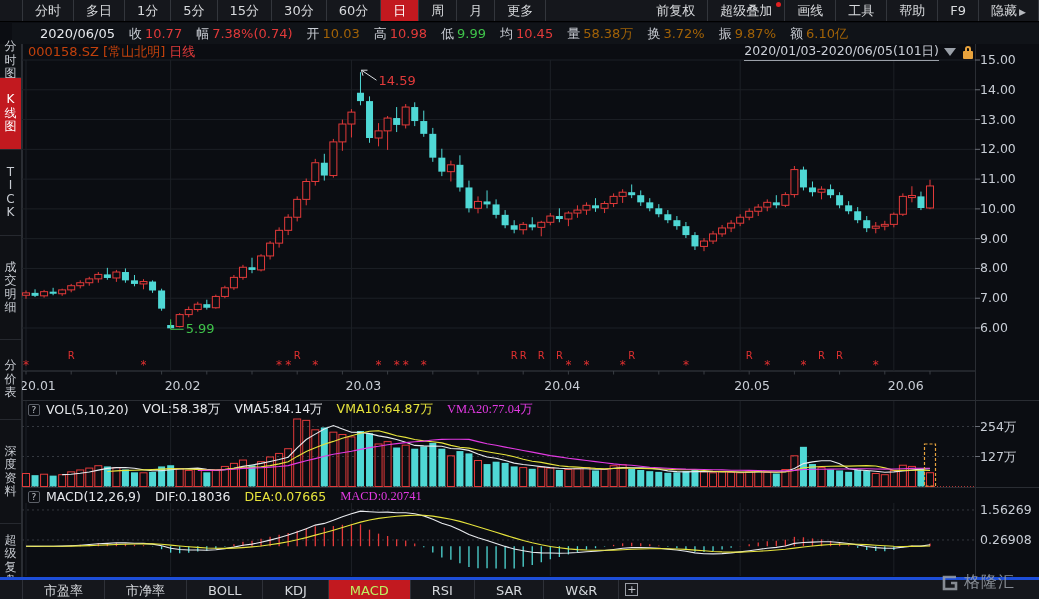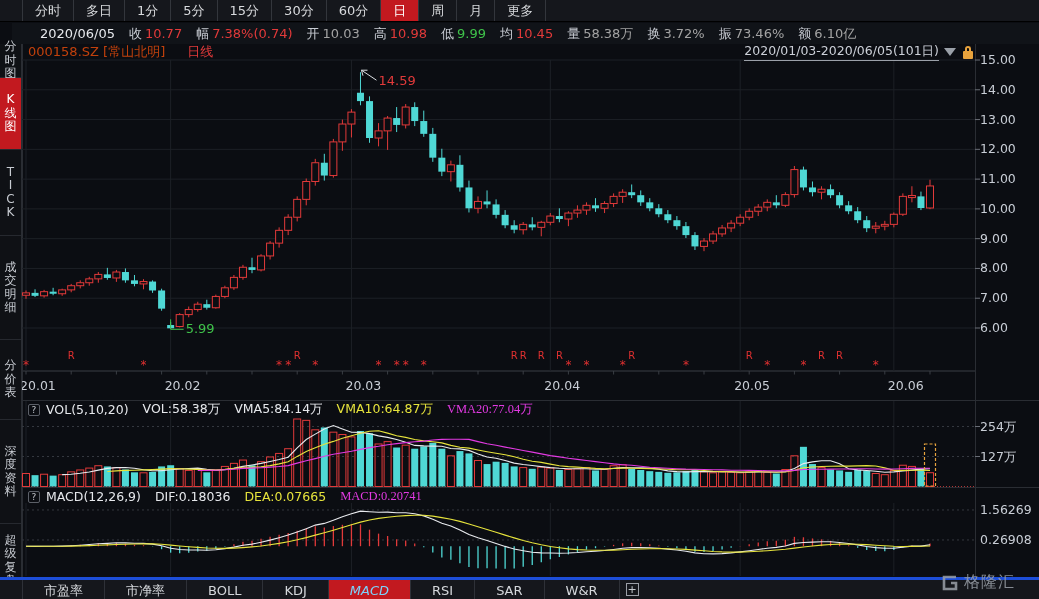--- a/index.html
+++ b/index.html
@@ -16,32 +16,32 @@
   .menu-item.active { background:#c2191f; color:#fff; }
   .menu-item .dot { position:absolute; top:2px; right:3px; width:5px; height:5px;
     border-radius:50%; background:#e02020; }
   .menu-item .arr { font-size:9px; color:#b8bbc0; margin-left:2px; }
   
   #info-bar { position:absolute; left:12px; top:23px; width:1039px; height:21px;
     background:#101318; display:flex; align-items:center; font-size:13px; }
   #info-date { color:#e6e8ec; margin-left:28px; margin-right:14px; }
   .ifield { margin-right:14px; white-space:nowrap; }
   .ifield .lb { color:#c9cdd4; margin-right:3px; }
-  .v-up { color:#e23a3a;text-align:right; } .v-green { color:#3fc24a; } .v-white { color:#a3a3a3; }
+  .v-up { color:#e23a3a;text-align:right; } .v-green { color:#3fc24a; } .v-white { color:#a16207; }
   
   #sidebar { position:absolute; left:0; top:44px; width:22px; height:555px;
     background:#0f1115; border-right:1px solid #2a2d33; display:flex; flex-direction:column; }
   .side-item { display:flex; flex-direction:column; align-items:center; justify-content:center;
     color:#c8ccd2; font-size:12px; line-height:13.5px; border-bottom:1px solid #26292f; cursor:default; }
   .side-item.active { background:#c2191f; color:#fff; }
   
   #title-row { position:absolute; left:22px; top:44px; width:1017px; height:16px;
     display:flex; align-items:center; font-size:13px; }
   #symbol-name { color:#c2410c; margin-left:6px; }
-  #period-label { color:#e23a3a; margin-left:22px; }
+  #period-label { color:#e23a3a; margin-left:4px; }
   #range-wrap { margin-left:auto; display:flex; align-items:center; margin-right:66px; }
   #date-range { color:#ccd0d8; font-size:12.5px; border-bottom:1px solid #9ba0a8; cursor:pointer; }
   #range-caret { width:0; height:0; border-left:6px solid transparent; border-right:6px solid transparent;
     border-top:8px solid #9aa0a8; margin-left:5px; cursor:pointer; }
   #lock-icon { position:relative; width:11px; height:13px; margin-left:6px; cursor:pointer; }
   #lock-icon .shackle { position:absolute; left:3px; top:0; width:6px; height:6px;
     border:2px solid #e8a33d; border-bottom:none; border-radius:4px 4px 0 0; }
   #lock-icon .bodyp { position:absolute; left:1px; top:5px; width:10px; height:8px;
     background:#e8a33d; border-radius:1px; }
   
@@ -50,21 +50,21 @@
   .help-box { width:12px; height:12px; border:1px solid #5c6068; color:#c0c4ca; font-size:9px;
     line-height:10px; text-align:center; border-radius:2px; margin:0 6px 0 6px; cursor:pointer; }
   .ph-seg { margin-right:14px; white-space:nowrap; }
   .c-white { color:#e6e8ec; } .c-yellow { color:#e6e33c; } .c-magenta { color:#e23ae2;font-family:Liberation Serif, serif; }
   
   #tab-bar { position:absolute; left:0; top:577px; width:1039px; height:22px;
     background:#15171c; border-top:3px solid #1d4ed8; display:flex; align-items:stretch; }
   .btab { color:#d4d7db; font-size:13px; line-height:21px; padding:0 21px;
     border-right:1px solid #2e3138; cursor:pointer; white-space:nowrap; }
   #tab-bar .btab:first-child { margin-left:22px; border-left:1px solid #2e3138; }
-  .btab.active { background:#c2191f; color:#7dd3fc;font-style:italic; }
+  .btab.active { background:#c2191f; color:#bef264; }
   .btab.addbox { padding:0 6px; display:flex; align-items:center; border-right:none; }
   .btab.addbox span { display:block; width:13px; height:13px; border:1px solid #9a9ea6;
     color:#c4c8ce; font-size:11px; line-height:11px; text-align:center; }
   
   #logo { position:absolute; right:24px; bottom:6px; display:flex; align-items:center; opacity:.85; }
   #logo svg { margin-right:5px; }
   #logo .ltext { color:#9aa0a8; font-size:16px; letter-spacing:1px; }
   #chart-svg { position:absolute; left:0; top:0; }
 </style>
 </head>
@@ -633,34 +633,43 @@
       <div class="menu-item">1分</div>
       <div class="menu-item">5分</div>
       <div class="menu-item">15分</div>
       <div class="menu-item">30分</div>
       <div class="menu-item">60分</div>
       <div class="menu-item active">日</div>
       <div class="menu-item">周</div>
       <div class="menu-item">月</div>
       <div class="menu-item">更多</div>
     </div>
+  <div id="menu-right">
+      <div class="menu-item">前复权</div>
+      <div class="menu-item">超级叠加<span class="dot"></span></div>
+      <div class="menu-item">画线</div>
+      <div class="menu-item">工具</div>
+      <div class="menu-item">帮助</div>
+      <div class="menu-item">F9</div>
+      <div class="menu-item">隐藏<span class="arr">▶</span></div>
+    </div>
 </div>
 
 <div id="info-bar">
   <span id="info-date">2020/06/05</span>
   <span id="info-fields" style="display: flex;">
       <span class="ifield"><span class="lb">收</span><span class="v-up">10.77</span></span>
       <span class="ifield"><span class="lb">幅</span><span class="v-up">7.38%(0.74)</span></span>
       <span class="ifield"><span class="lb">开</span><span class="v-white">10.03</span></span>
       <span class="ifield"><span class="lb">高</span><span class="v-up">10.98</span></span>
       <span class="ifield"><span class="lb">低</span><span class="v-green">9.99</span></span>
       <span class="ifield"><span class="lb">均</span><span class="v-up">10.45</span></span>
       <span class="ifield"><span class="lb">量</span><span class="v-white">58.38万</span></span>
       <span class="ifield"><span class="lb">换</span><span class="v-white">3.72%</span></span>
-      <span class="ifield"><span class="lb">振</span><span class="v-white">73.46%</span></span>
+      <span class="ifield"><span class="lb">振</span><span class="v-white">9.87%</span></span>
       <span class="ifield"><span class="lb">额</span><span class="v-white">6.10亿</span></span>
     </span>
 </div>
 
 <div id="sidebar">
     <div class="side-item" style="height: 34px;">
       <span>分</span>
       <span>时</span>
       <span>图</span>
     </div>

